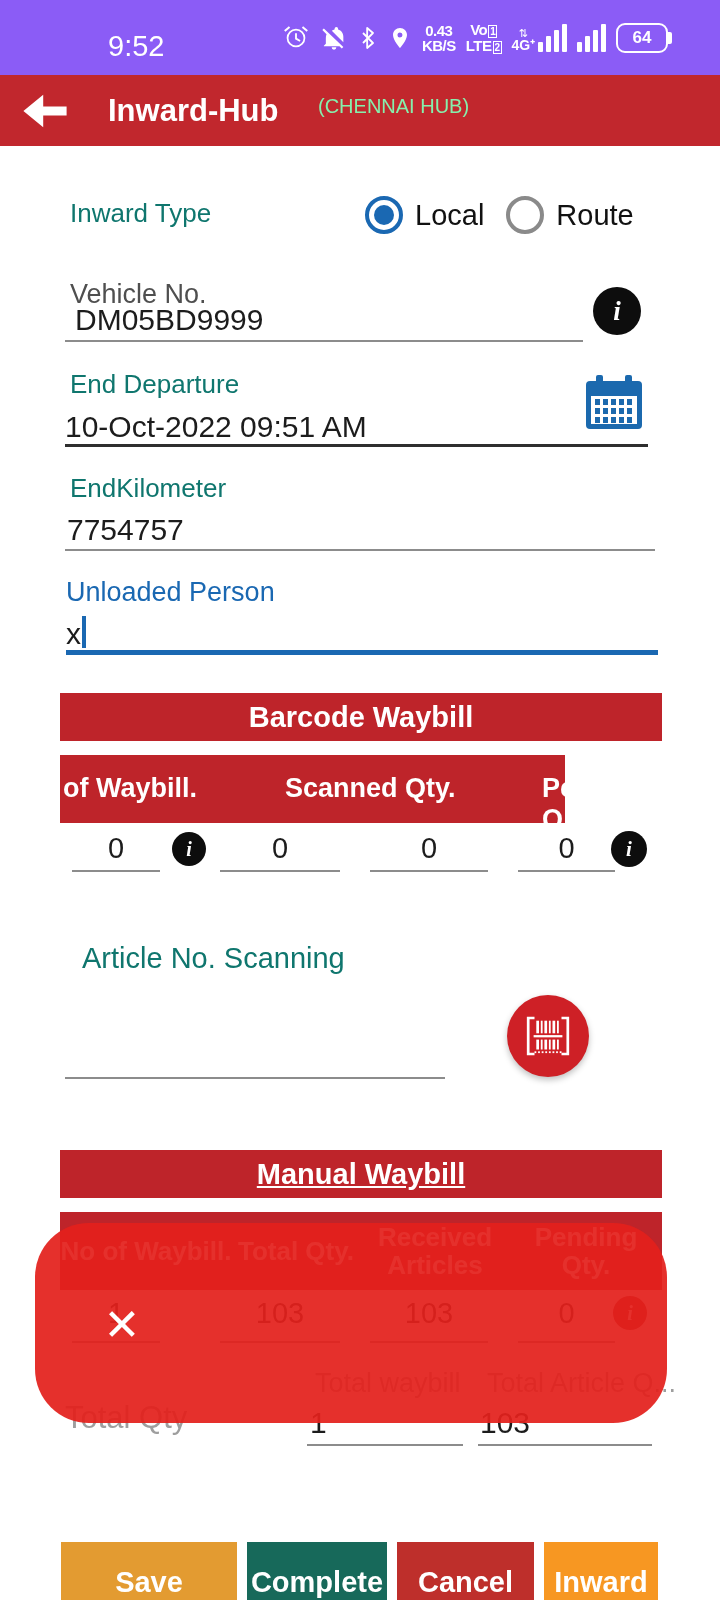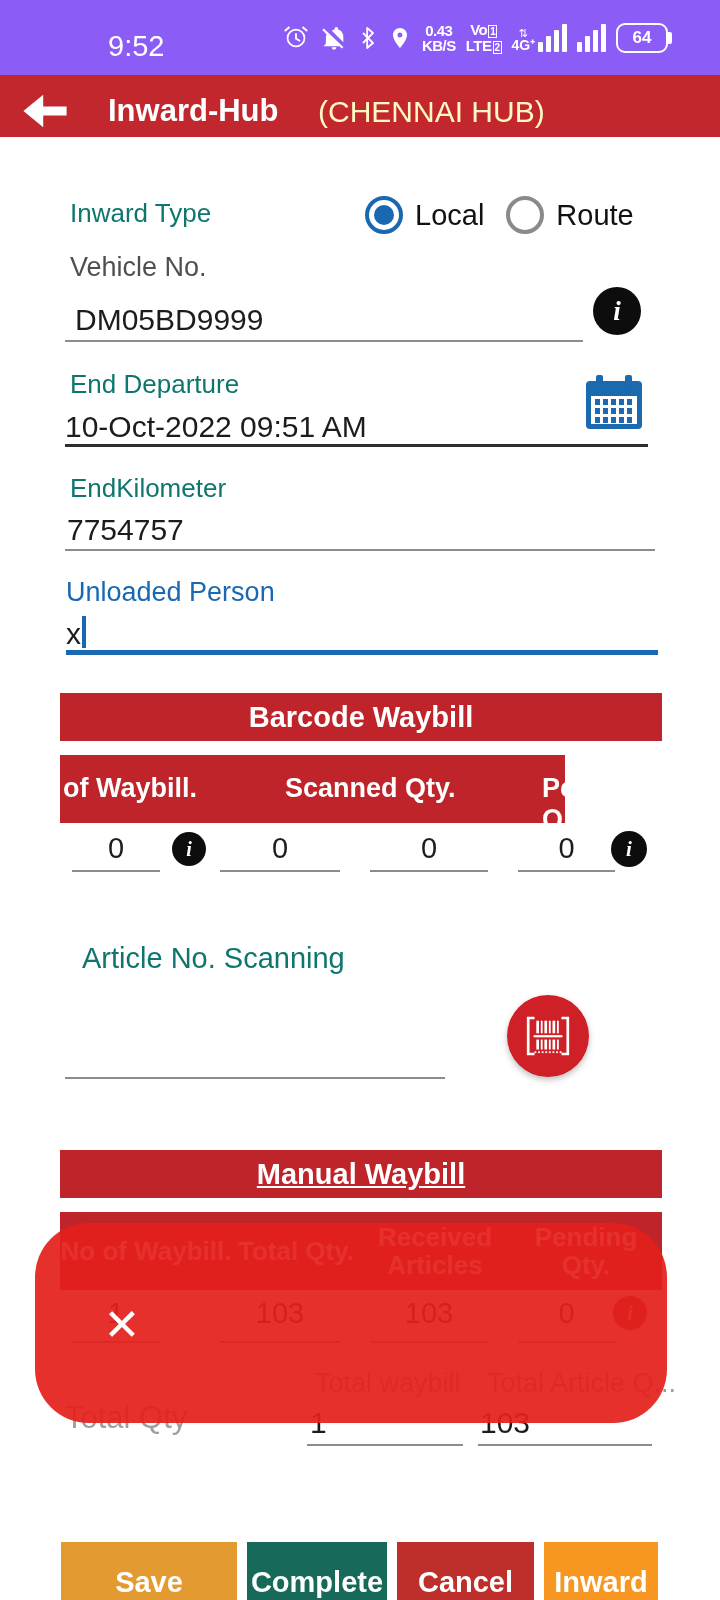--- a/index.html
+++ b/index.html
@@ -19,24 +19,24 @@
   .sb-arrows { font-size:11px; line-height:9px; }
   .sb-4g { font-size:14px; font-weight:bold; line-height:14px; }
   .bars { display:flex; align-items:flex-end; gap:3px; }
   .bars i { display:block; width:5px; background:#fff; border-radius:1px; }
   .battery { display:flex; align-items:center; }
   .batt-body { width:52px; height:30px; border:2px solid #fff; border-radius:9px; font-size:17px; font-weight:bold;
     display:flex; align-items:center; justify-content:center; color:#fff; }
   .batt-nub { width:4px; height:12px; background:#fff; border-radius:0 2px 2px 0; }
 
   
-  .app-bar { position:absolute; top:75px; left:0; width:720px; height:62px; background:#C1272D; display:flex; align-items:center; }
+  .app-bar { position:absolute; top:75px; left:0; width:720px; height:71px; background:#C1272D; display:flex; align-items:center; }
   .back-btn { position:absolute; left:22px; top:16px; width:46px; height:40px; display:flex; align-items:center; justify-content:center; }
   .app-title { position:absolute; left:108px; top:18px; font-size:31px; font-weight:bold; color:#fff; }
-  .app-subtitle { position:absolute; left:318px; top:20px; font-size:30px; font-weight:400; color:#fef9c3; }
+  .app-subtitle { position:absolute; left:318px; top:20px; font-size:20px; font-weight:400; color:#86efac; }
 
   
   .lbl-gray { position:absolute; font-size:26px; color:#0f766e; }
   .lbl-dark { position:absolute; font-size:27px; color:#4F4F4F; }
   .lbl-blue { position:absolute; font-size:27px; color:#1A68B2; }
   .val { position:absolute; font-size:30px; color:#1C1C1C; }
   .uline { position:absolute; height:2px; background:#8C8C8C; }
 
   
   .radio-group { position:absolute; top:196px; left:365px; display:flex; align-items:center; gap:22px; }
@@ -160,21 +160,21 @@
     <span class="radio-opt">
       <span class="radio selected"></span>
       <span class="radio-label">Local</span>
     </span>
     <span class="radio-opt">
       <span class="radio"></span>
       <span class="radio-label">Route</span>
     </span>
   </div>
 
-  <span class="lbl-dark" style="left:70px; top:252px;text-align:center;">Vehicle No.</span>
+  <span class="lbl-dark" style="left:70px; top:279px;text-align:center;">Vehicle No.</span>
   <span class="val" style="left:75px; top:303px;">DM05BD9999</span>
   <div class="uline" style="left:65px; top:340px; width:518px;"></div>
   <span class="info-circle" style="left:593px; top:287px;">i</span>
 
   <span class="lbl-gray" style="left:70px; top:369px;">End Departure</span>
   <span class="val" style="left:65px; top:410px;">10-Oct-2022 09:51 AM</span>
   <div class="uline" style="left:65px; top:444px; width:583px; height:3px; background:#2E2E2E;"></div>
   <span style="position:absolute; left:583px; top:374px;">
     <svg width="62" height="58" viewBox="0 0 62 58">
       <rect x="3" y="7" width="56" height="48" rx="4" fill="#1B69AE"></rect>

